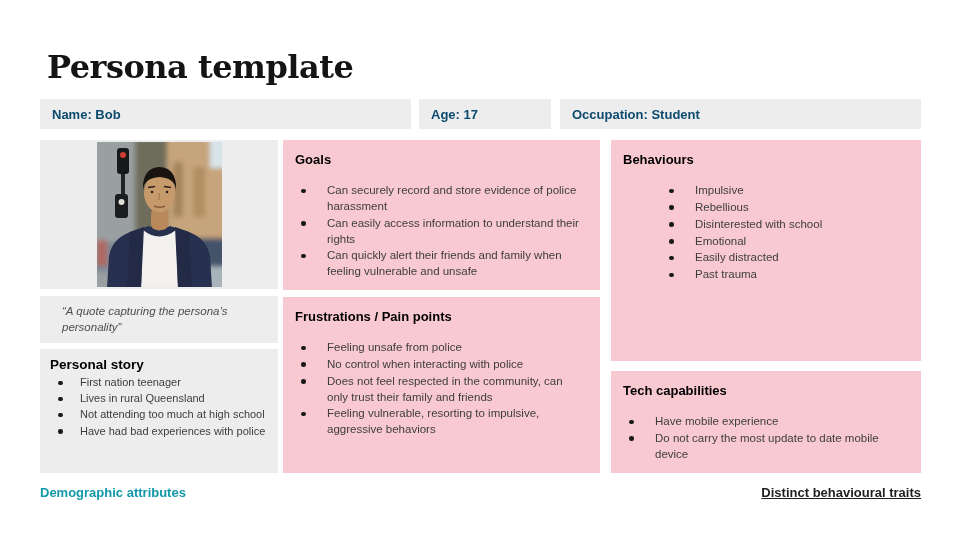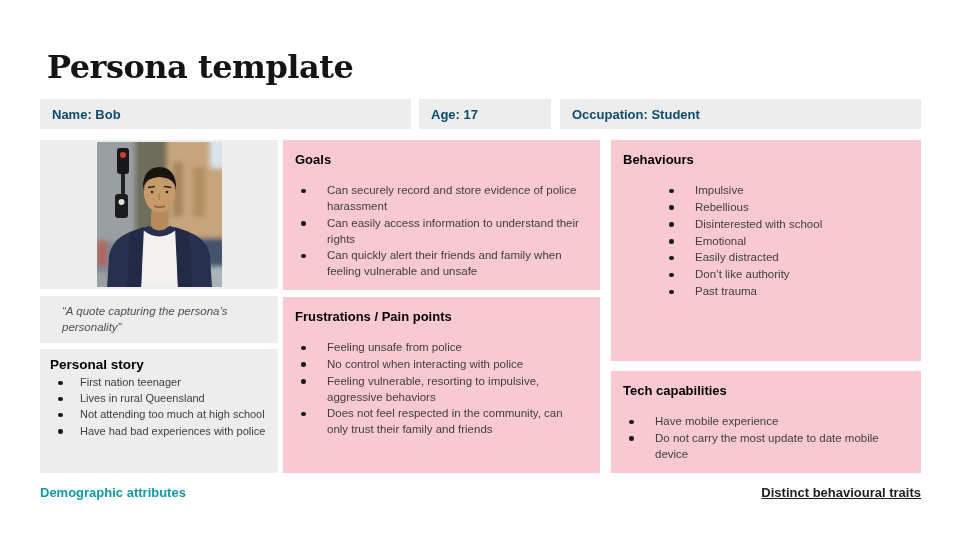--- a/index.html
+++ b/index.html
@@ -158,34 +158,33 @@
         <li>Can easily access information to understand their rights</li>
         <li>Can quickly alert their friends and family when feeling vulnerable and unsafe</li>
       </ul>
   </div>
 
   <div class="panel-pink frustrations-box">
     <div class="sec-heading">Frustrations / Pain points</div>
     <ul class="bullets">
         <li>Feeling unsafe from police</li>
         <li>No control when interacting with police</li>
+        <li>Does not feel respected in the community, can only trust their family and friends</li>
         <li>Feeling vulnerable, resorting to impulsive, aggressive behaviors</li>
-        <li>Does not feel respected in the community, can only trust their family and friends</li>
       </ul>
   </div>
 
   <div class="panel-pink behaviours-box">
     <div class="sec-heading">Behaviours</div>
     <ul class="bullets">
         <li>Impulsive</li>
         <li>Rebellious</li>
         <li>Disinterested with school</li>
         <li>Emotional</li>
         <li>Easily distracted</li>
-        <li>Don’t like authority</li>
         <li>Past trauma</li>
       </ul>
   </div>
 
   <div class="panel-pink tech-box">
     <div class="sec-heading">Tech capabilities</div>
     <ul class="bullets">
         <li>Have mobile experience</li>
         <li>Do not carry the most update to date mobile device</li>
       </ul>

